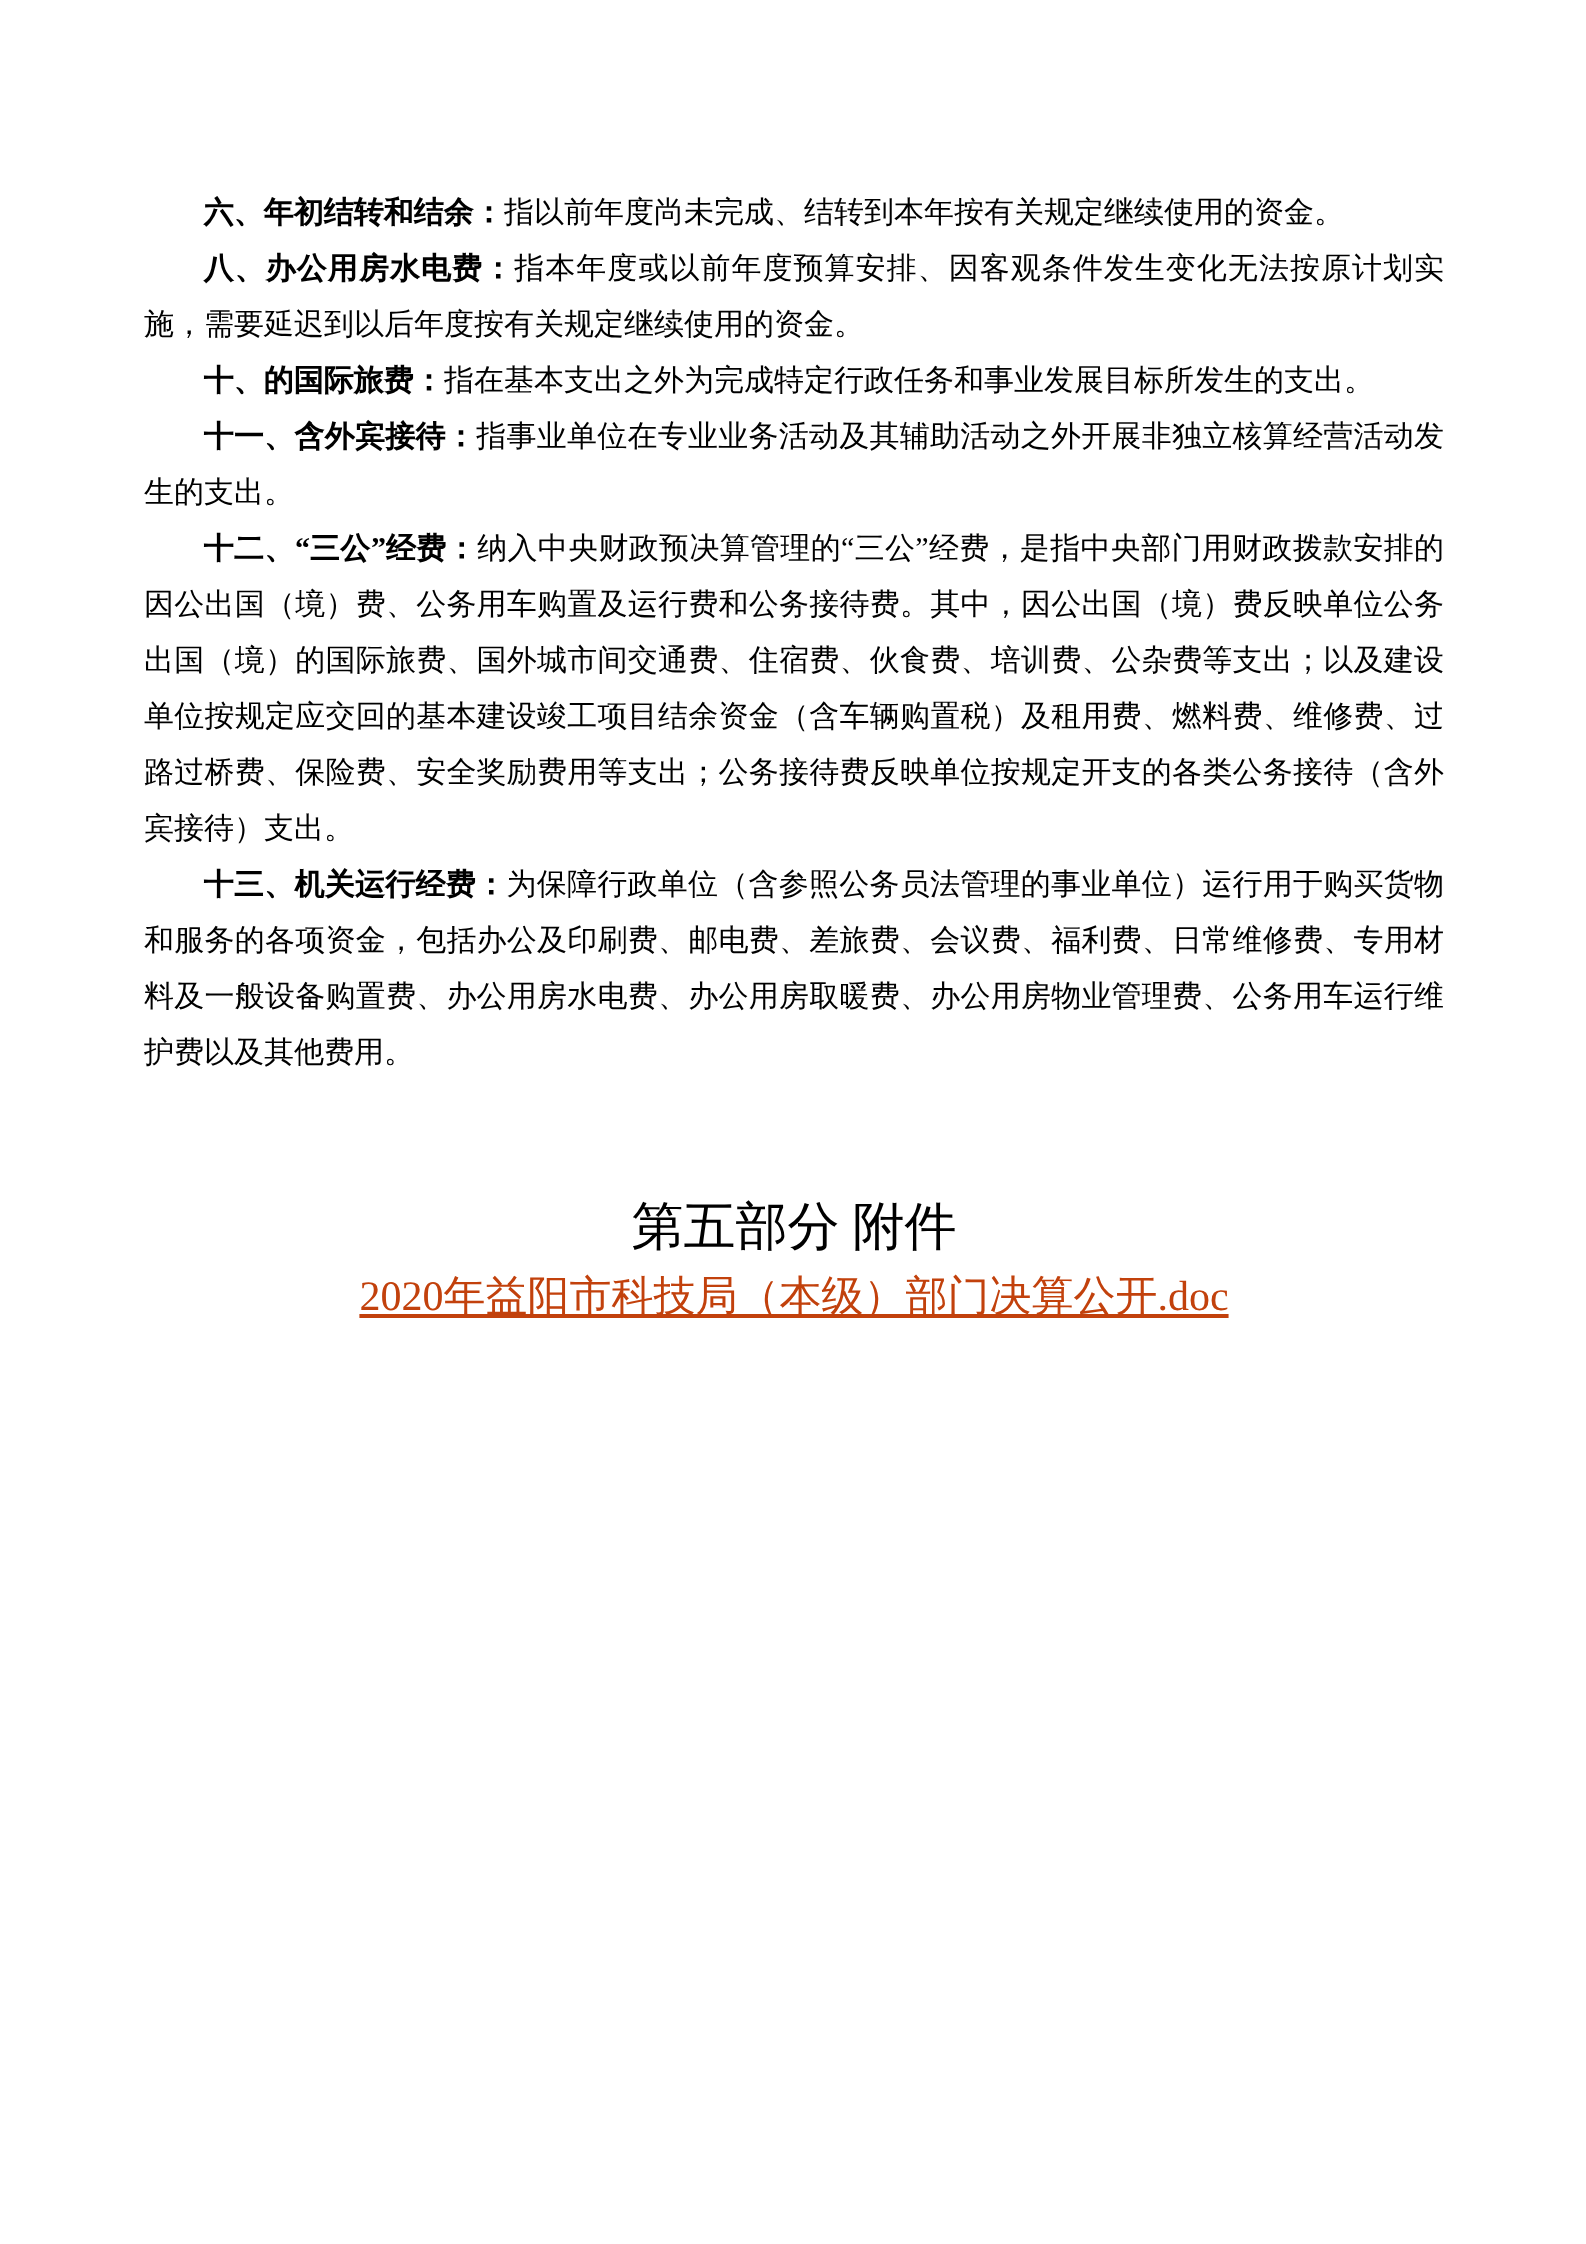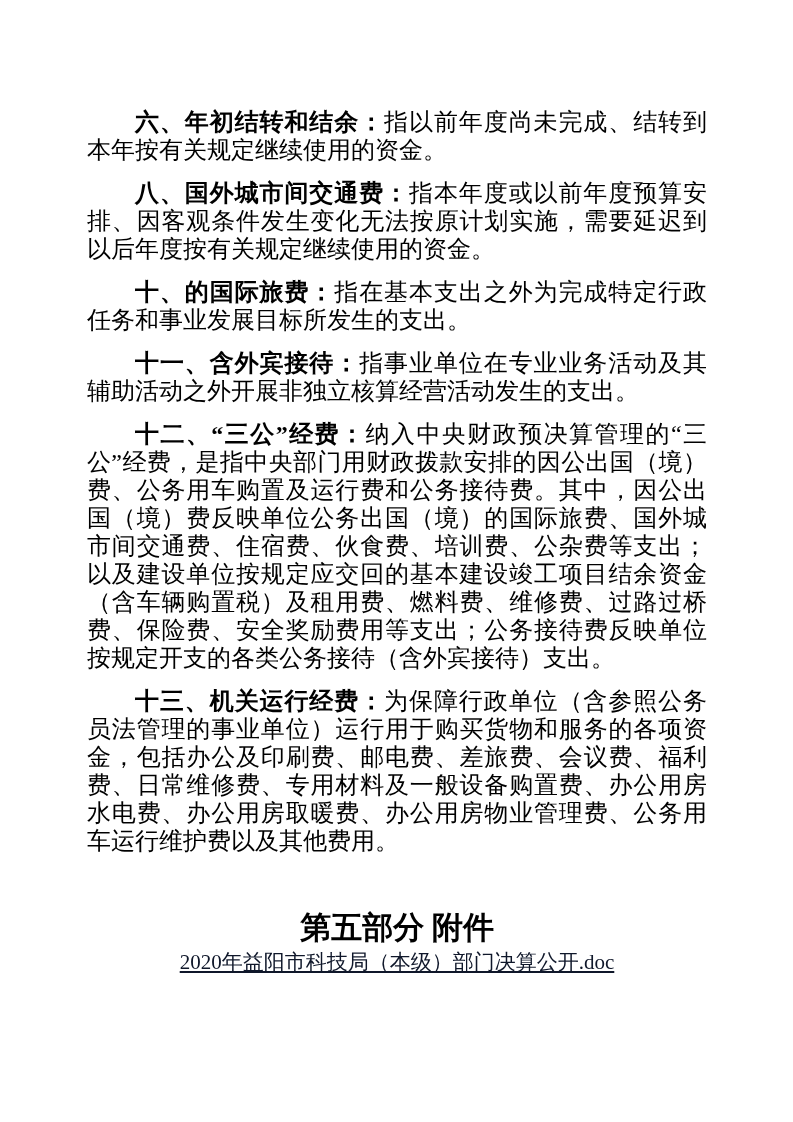--- a/index.html
+++ b/index.html
@@ -12,58 +12,58 @@
     width: 793px;
     height: 1122px;
     background: #ffffff;
     box-sizing: border-box;
     padding: 93px 71px 0 72px;
     font-family: "Liberation Serif", "DejaVu Serif", serif;
     color: #000000;
     overflow: hidden;
   }
   .def {
-    margin: 15px;
-    font-size: 24px;
+    margin: 0;
+    font-size: 15px;
     line-height: 28px;
     text-align: justify;
     text-indent: 2em;
     word-break: break-all;
   }
   .term {
     font-weight: bold;
   }
   .sec-title {
     margin: 57px 0 4px 0;
-    font-size: 31px;
+    font-size: 26px;
     line-height: 32px;
-    font-weight: bold;
+    font-weight: normal;
     text-align: center;
   }
   .link-line {
     margin: 0;
     font-size: 21px;
     line-height: 28px;
     text-align: center;
   }
   .doc-link {
-    color: #0f172a;
+    color: #c2410c;
     text-decoration: underline;
     cursor: pointer;
   }
 </style>
 </head>
 <body>
 
 <div class="page">
 
   <p class="def"><span class="term">六、年初结转和结余：</span><span>指以前年度尚未完成、结转到本年按有关规定继续使用的资金。</span></p>
 
 
-  <p class="def"><span class="term">八、国外城市间交通费：</span><span>指本年度或以前年度预算安排、因客观条件发生变化无法按原计划实施，需要延迟到以后年度按有关规定继续使用的资金。</span></p>
+  <p class="def"><span class="term">八、办公用房水电费：</span><span>指本年度或以前年度预算安排、因客观条件发生变化无法按原计划实施，需要延迟到以后年度按有关规定继续使用的资金。</span></p>
 
 
   <p class="def"><span class="term">十、的国际旅费：</span><span>指在基本支出之外为完成特定行政任务和事业发展目标所发生的支出。</span></p>
 
   <p class="def"><span class="term">十一、含外宾接待：</span><span>指事业单位在专业业务活动及其辅助活动之外开展非独立核算经营活动发生的支出。</span></p>
 
   <p class="def"><span class="term">十二、“三公”经费：</span><span>纳入中央财政预决算管理的“三公”经费，是指中央部门用财政拨款安排的因公出国（境）费、公务用车购置及运行费和公务接待费。其中，因公出国（境）费反映单位公务出国（境）的国际旅费、国外城市间交通费、住宿费、伙食费、培训费、公杂费等支出；以及建设单位按规定应交回的基本建设竣工项目结余资金（含车辆购置税）及租用费、燃料费、维修费、过路过桥费、保险费、安全奖励费用等支出；公务接待费反映单位按规定开支的各类公务接待（含外宾接待）支出。</span></p>
 
   <p class="def"><span class="term">十三、机关运行经费：</span><span>为保障行政单位（含参照公务员法管理的事业单位）运行用于购买货物和服务的各项资金，包括办公及印刷费、邮电费、差旅费、会议费、福利费、日常维修费、专用材料及一般设备购置费、办公用房水电费、办公用房取暖费、办公用房物业管理费、公务用车运行维护费以及其他费用。</span></p>
 

